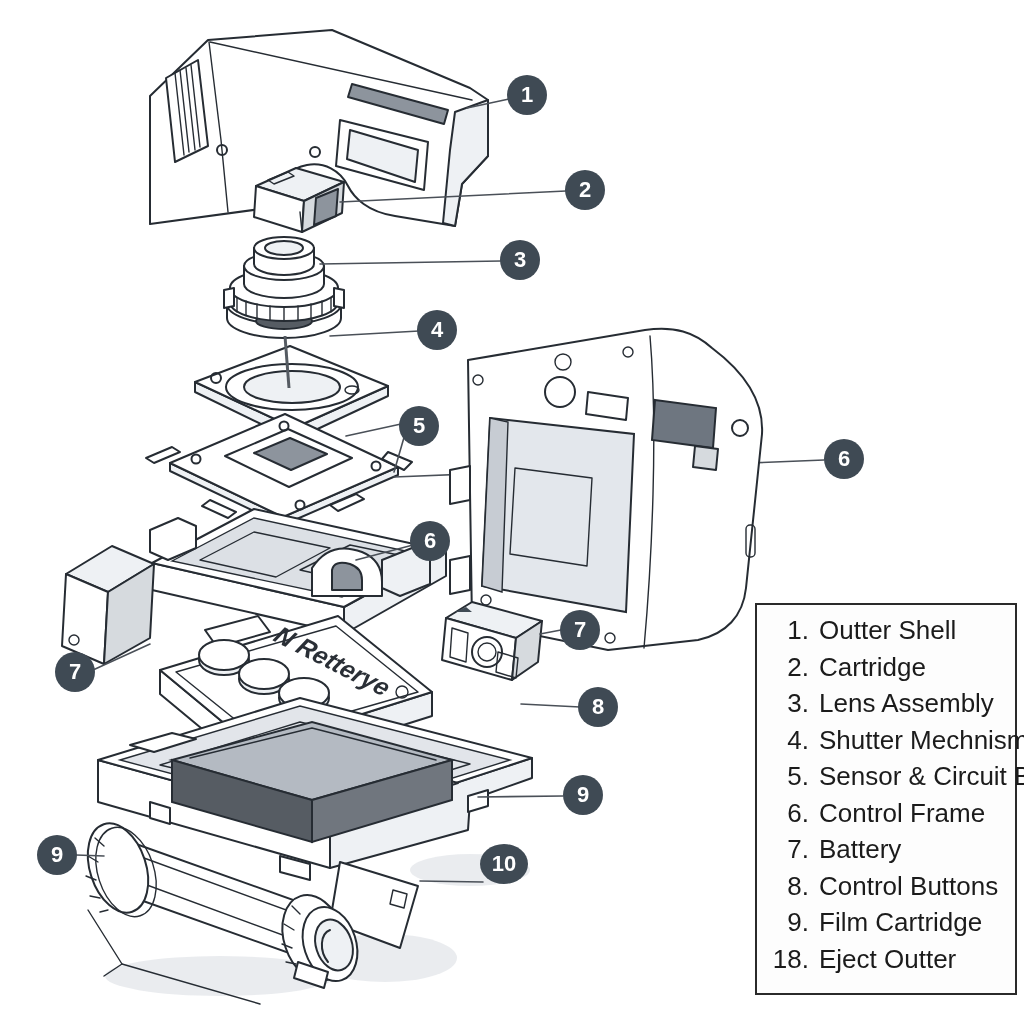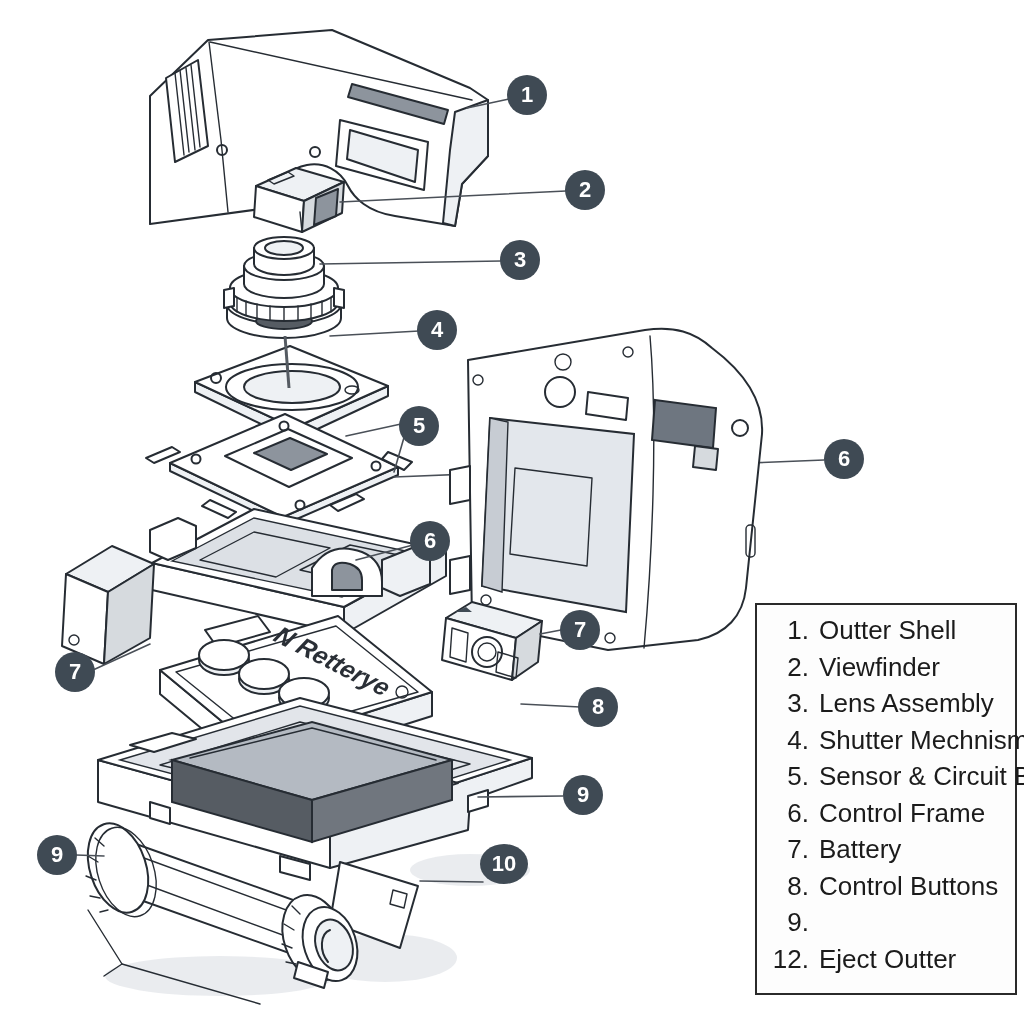--- a/index.html
+++ b/index.html
@@ -308,21 +308,21 @@
   <div class="badge" style="left:583px;top:795px">9</div>
   <div class="badge wide" style="left:504px;top:864px">10</div>
 
   <div class="legend">
     <div class="legend-row">
       <span class="legend-num">1.</span>
       <span class="legend-label">Outter Shell</span>
     </div>
     <div class="legend-row">
       <span class="legend-num">2.</span>
-      <span class="legend-label">Viewfinder</span>
+      <span class="legend-label">Cartridge</span>
     </div>
     <div class="legend-row">
       <span class="legend-num">3.</span>
       <span class="legend-label">Lens Assembly</span>
     </div>
     <div class="legend-row">
       <span class="legend-num">4.</span>
       <span class="legend-label">Shutter Mechnism</span>
     </div>
     <div class="legend-row">
@@ -336,20 +336,21 @@
     <div class="legend-row">
       <span class="legend-num">7.</span>
       <span class="legend-label">Battery</span>
     </div>
     <div class="legend-row">
       <span class="legend-num">8.</span>
       <span class="legend-label">Control Buttons</span>
     </div>
     <div class="legend-row">
       <span class="legend-num">9.</span>
-    </div>
-    <div class="legend-row">
-      <span class="legend-num">12.</span>
+      <span class="legend-label">Film Cartridge</span>
+    </div>
+    <div class="legend-row">
+      <span class="legend-num">18.</span>
       <span class="legend-label">Eject Outter</span>
     </div>
   </div>
 
 </div>
 
 </body></html>

